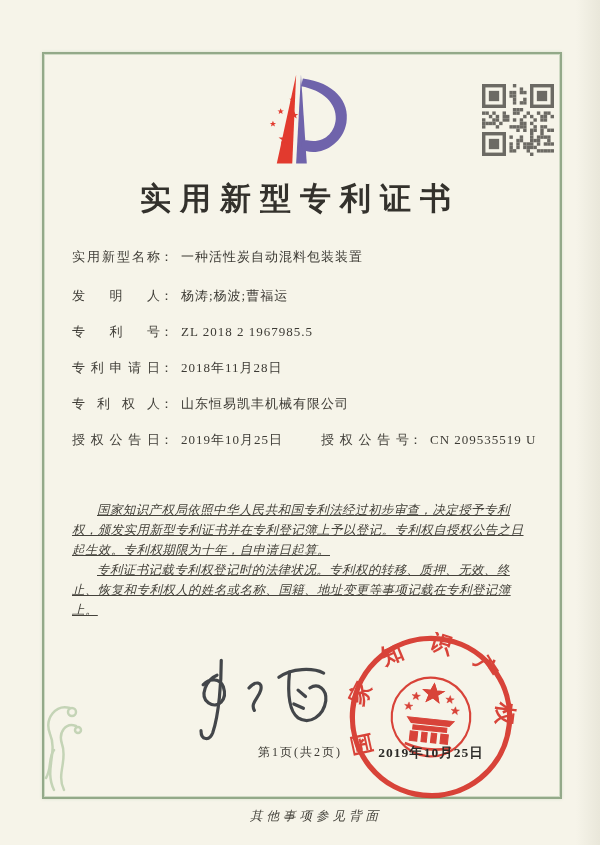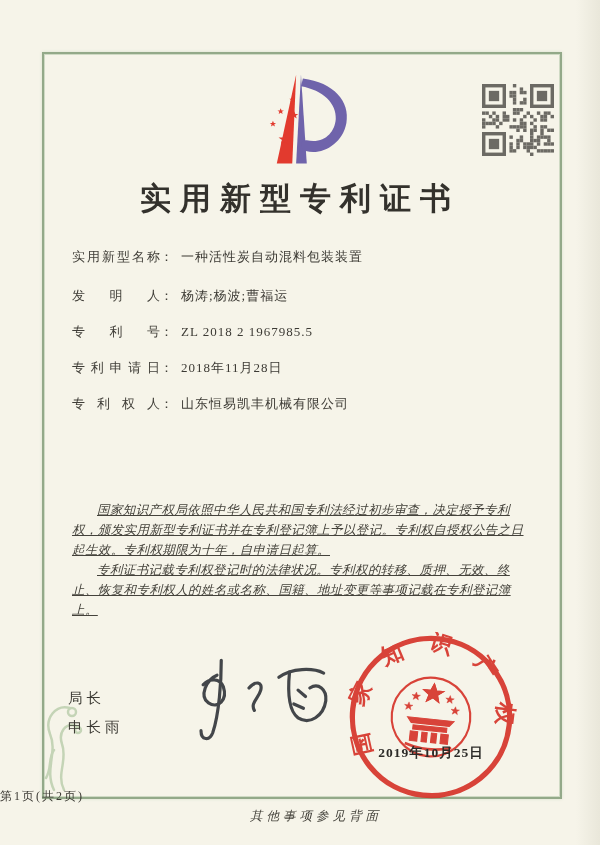--- a/index.html
+++ b/index.html
@@ -31,21 +31,21 @@
   .paras{position:absolute;left:72px;top:500px;width:458px;font-size:12.5px;
          line-height:20px;color:#44423b;font-style:italic;letter-spacing:.4px;text-decoration:underline;}
   .paras p{margin:0;text-indent:2em;}
   .signer{position:absolute;left:68px;top:684px;font-size:14.5px;
           letter-spacing:4px;line-height:29px;color:#3c3a34;}
   .signature{position:absolute;left:185px;top:656px;width:160px;height:96px;}
   .seal{position:absolute;left:346px;top:632px;width:170px;height:170px;
         transform:rotate(6deg);opacity:.92;}
   .seal-date{position:absolute;left:350px;top:744px;width:162px;text-align:center;
              font-size:13.5px;font-weight:bold;letter-spacing:1px;color:#2c2b28;z-index:5;}
-  .page-no{position:absolute;left:0;top:788px;width:100%;text-align:left;
+  .page-no{position:absolute;left:0;top:744px;width:100%;text-align:center;
            font-size:12px;letter-spacing:2px;color:#3c3a34;}
   .back-note{position:absolute;left:16px;top:808px;width:100%;text-align:center;
              font-size:12.5px;letter-spacing:4px;color:#45433c;font-style:italic;}
   .ornament{position:absolute;left:40px;top:682px;width:66px;height:112px;opacity:.55;}
 </style>
 </head>
 <body>
 
 <div class="page">
 
@@ -202,43 +202,42 @@
     </div>
     <div class="frow">
       <span class="flabel">专利号</span><span class="fcolon">：</span><span class="fvalue">ZL 2018 2 1967985.5</span>
     </div>
     <div class="frow">
       <span class="flabel">专利申请日</span><span class="fcolon">：</span><span class="fvalue">2018年11月28日</span>
     </div>
     <div class="frow">
       <span class="flabel">专利权人</span><span class="fcolon">：</span><span class="fvalue">山东恒易凯丰机械有限公司</span>
     </div>
+    <div class="frow grant">
+      <span class="flabel">授权公告日</span><span class="fcolon">：</span><span class="fvalue">2019年10月25日</span><span class="flabel flabel2">授权公告号</span><span class="fcolon">：</span><span class="fvalue">CN 209535519 U</span>
+    </div>
   </div>
 
   <div class="paras">
     <p>国家知识产权局依照中华人民共和国专利法经过初步审查，决定授予专利权，颁发实用新型专利证书并在专利登记簿上予以登记。专利权自授权公告之日起生效。专利权期限为十年，自申请日起算。</p>
     <p>专利证书记载专利权登记时的法律状况。专利权的转移、质押、无效、终止、恢复和专利权人的姓名或名称、国籍、地址变更等事项记载在专利登记簿上。</p>
   </div>
 
   <div class="ornament">
     <svg viewBox="0 0 66 112" width="66" height="112">
       <g fill="none" stroke="#9dba8e" stroke-width="2.5" stroke-linecap="round">
         <path d="M14,108 C4,88 18,70 10,52 C4,36 16,22 30,26"></path>
         <path d="M24,108 C16,92 28,78 22,62 C18,50 26,40 36,44"></path>
         <path d="M6,96 C12,86 8,76 14,68"></path>
         <circle cx="32" cy="30" r="4"></circle>
         <circle cx="38" cy="48" r="3"></circle>
       </g>
     </svg>
   </div>
 
-  <div class="signer">
-    <div>局长</div>
-    <div>申长雨</div>
-  </div>
 
   <div class="signature">
     <svg viewBox="0 0 150 90" width="160" height="96">
       <g fill="none" stroke="#43464a" stroke-width="3" stroke-linecap="round" stroke-linejoin="round">
         <path d="M30,18 C20,22 13,38 22,44 C31,50 40,41 36,29 C33,21 23,20 17,27"></path>
         <path d="M34,4 C34,24 32,54 26,72 C23,80 15,79 15,70"></path>
         <path d="M60,30 C66,23 73,24 71,32 C69,40 61,44 65,51"></path>
         <path d="M88,20 C100,11 120,11 130,16"></path>
         <path d="M98,15 C96,35 98,52 106,58 C117,65 130,56 132,42 C133,31 125,25 117,30"></path>
         <path d="M106,32 L113,38"></path>

